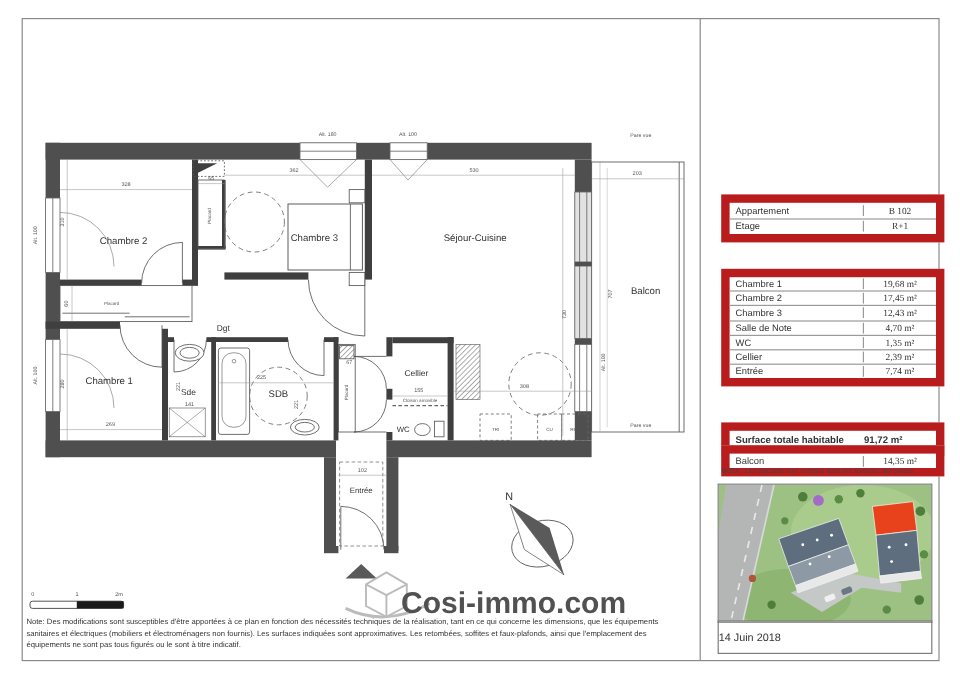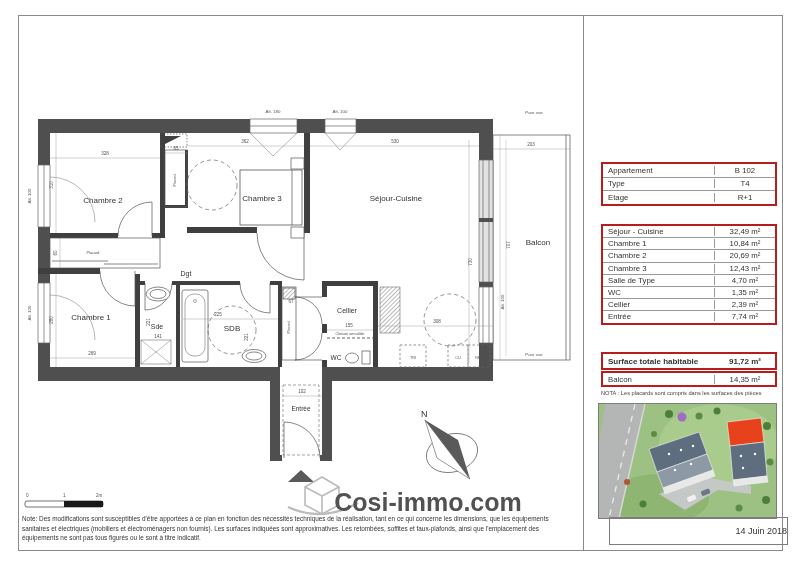--- a/index.html
+++ b/index.html
@@ -9,34 +9,34 @@
   .divider{position:absolute;left:583px;top:15px;width:1px;height:535px;background:#8a8a8a;}
   svg{position:absolute;left:0;top:0;}
   svg text{font-family:"Liberation Sans",sans-serif;fill:#333;}
   .lbl{font-size:8px;}
   .lbl7{font-size:7px;}
   .lbl6{font-size:6.5px;}
   .dim{font-size:4.6px;fill:#555;}
   .tiny{font-size:3.8px;fill:#555;}
   .alt{font-size:4.4px;fill:#555;}
   
-  .panel-box{position:absolute;left:601px;width:172px;border:2px solid #b91c1c;background:#fff;}
+  .panel-box{position:absolute;left:601px;width:172px;border:7px solid #b91c1c;background:#fff;}
   .prow{display:flex;align-items:center;border-top:1px solid #9a9a9a;}
   .prow:first-child{border-top:none;}
   .prow .pl{flex:1;padding-left:5px;font-size:7.8px;}
-  .prow .pv{width:60px;text-align:center;border-left:1px solid #9a9a9a;font-size:7.8px;}
+  .prow .pv{width:60px;text-align:center;border-left:1px solid #9a9a9a;font-size:7.8px;font-family:Liberation Serif, serif;}
   .info .prow{height:12.5px;}
   .areas .prow{height:11.2px;}
   .totrow{display:flex;align-items:center;font-weight:bold;}
   .totrow .pl{flex:1;padding-left:5px;font-size:8px;}
-  .totrow .pv{width:60px;text-align:center;font-size:8px;}
+  .totrow .pv{width:60px;font-size:8px;}
   .nota{position:absolute;left:601px;top:390px;width:176px;font-size:5.7px;color:#444;}
   .img-box{position:absolute;left:598px;top:403px;width:177px;height:114px;border:1px solid #7d7d7d;overflow:hidden;}
   .date-box{position:absolute;left:598px;top:517px;width:177px;height:26px;border:1px solid #7d7d7d;
-            display:flex;align-items:center;justify-content:flex-end;font-size:9px;margin-left:11px;}
+            display:flex;align-items:center;justify-content:flex-start;font-size:9px;}
   .foot-note{position:absolute;left:22px;top:514px;width:552px;font-size:6.4px;line-height:1.5;color:#333;}
 </style>
 </head>
 <body>
 
 <div id="stage">
   <div class="frame"></div>
   <div class="divider"></div>
 
   <svg width="583" height="565" viewBox="0 0 583 565">
@@ -269,48 +269,40 @@
       <text x="428" y="511" text-anchor="middle" font-size="25" font-weight="bold" fill="#b9b9b9">Cosi-immo.com</text>
     </g>
   </svg>
 
   <div class="panel-box info" style="top:162px">
     <div class="prow">
       <span class="pl">Appartement</span>
       <span class="pv">B 102</span>
       </div>
     <div class="prow">
-      <span class="pl">Type</span>
-      <span class="pv">T4</span>
-      </div>
-    <div class="prow">
       <span class="pl">Etage</span>
       <span class="pv">R+1</span>
       </div>
   </div>
 
   <div class="panel-box areas" style="top:224px">
     <div class="prow">
-      <span class="pl">Séjour - Cuisine</span>
-      <span class="pv">32,49 m²</span>
-      </div>
-    <div class="prow">
       <span class="pl">Chambre 1</span>
-      <span class="pv">10,84 m²</span>
+      <span class="pv">19,68 m²</span>
       </div>
     <div class="prow">
       <span class="pl">Chambre 2</span>
-      <span class="pv">20,69 m²</span>
+      <span class="pv">17,45 m²</span>
       </div>
     <div class="prow">
       <span class="pl">Chambre 3</span>
       <span class="pv">12,43 m²</span>
       </div>
     <div class="prow">
-      <span class="pl">Salle de Type</span>
+      <span class="pl">Salle de Note</span>
       <span class="pv">4,70 m²</span>
       </div>
     <div class="prow">
       <span class="pl">WC</span>
       <span class="pv">1,35 m²</span>
       </div>
     <div class="prow">
       <span class="pl">Cellier</span>
       <span class="pv">2,39 m²</span>
       </div>

